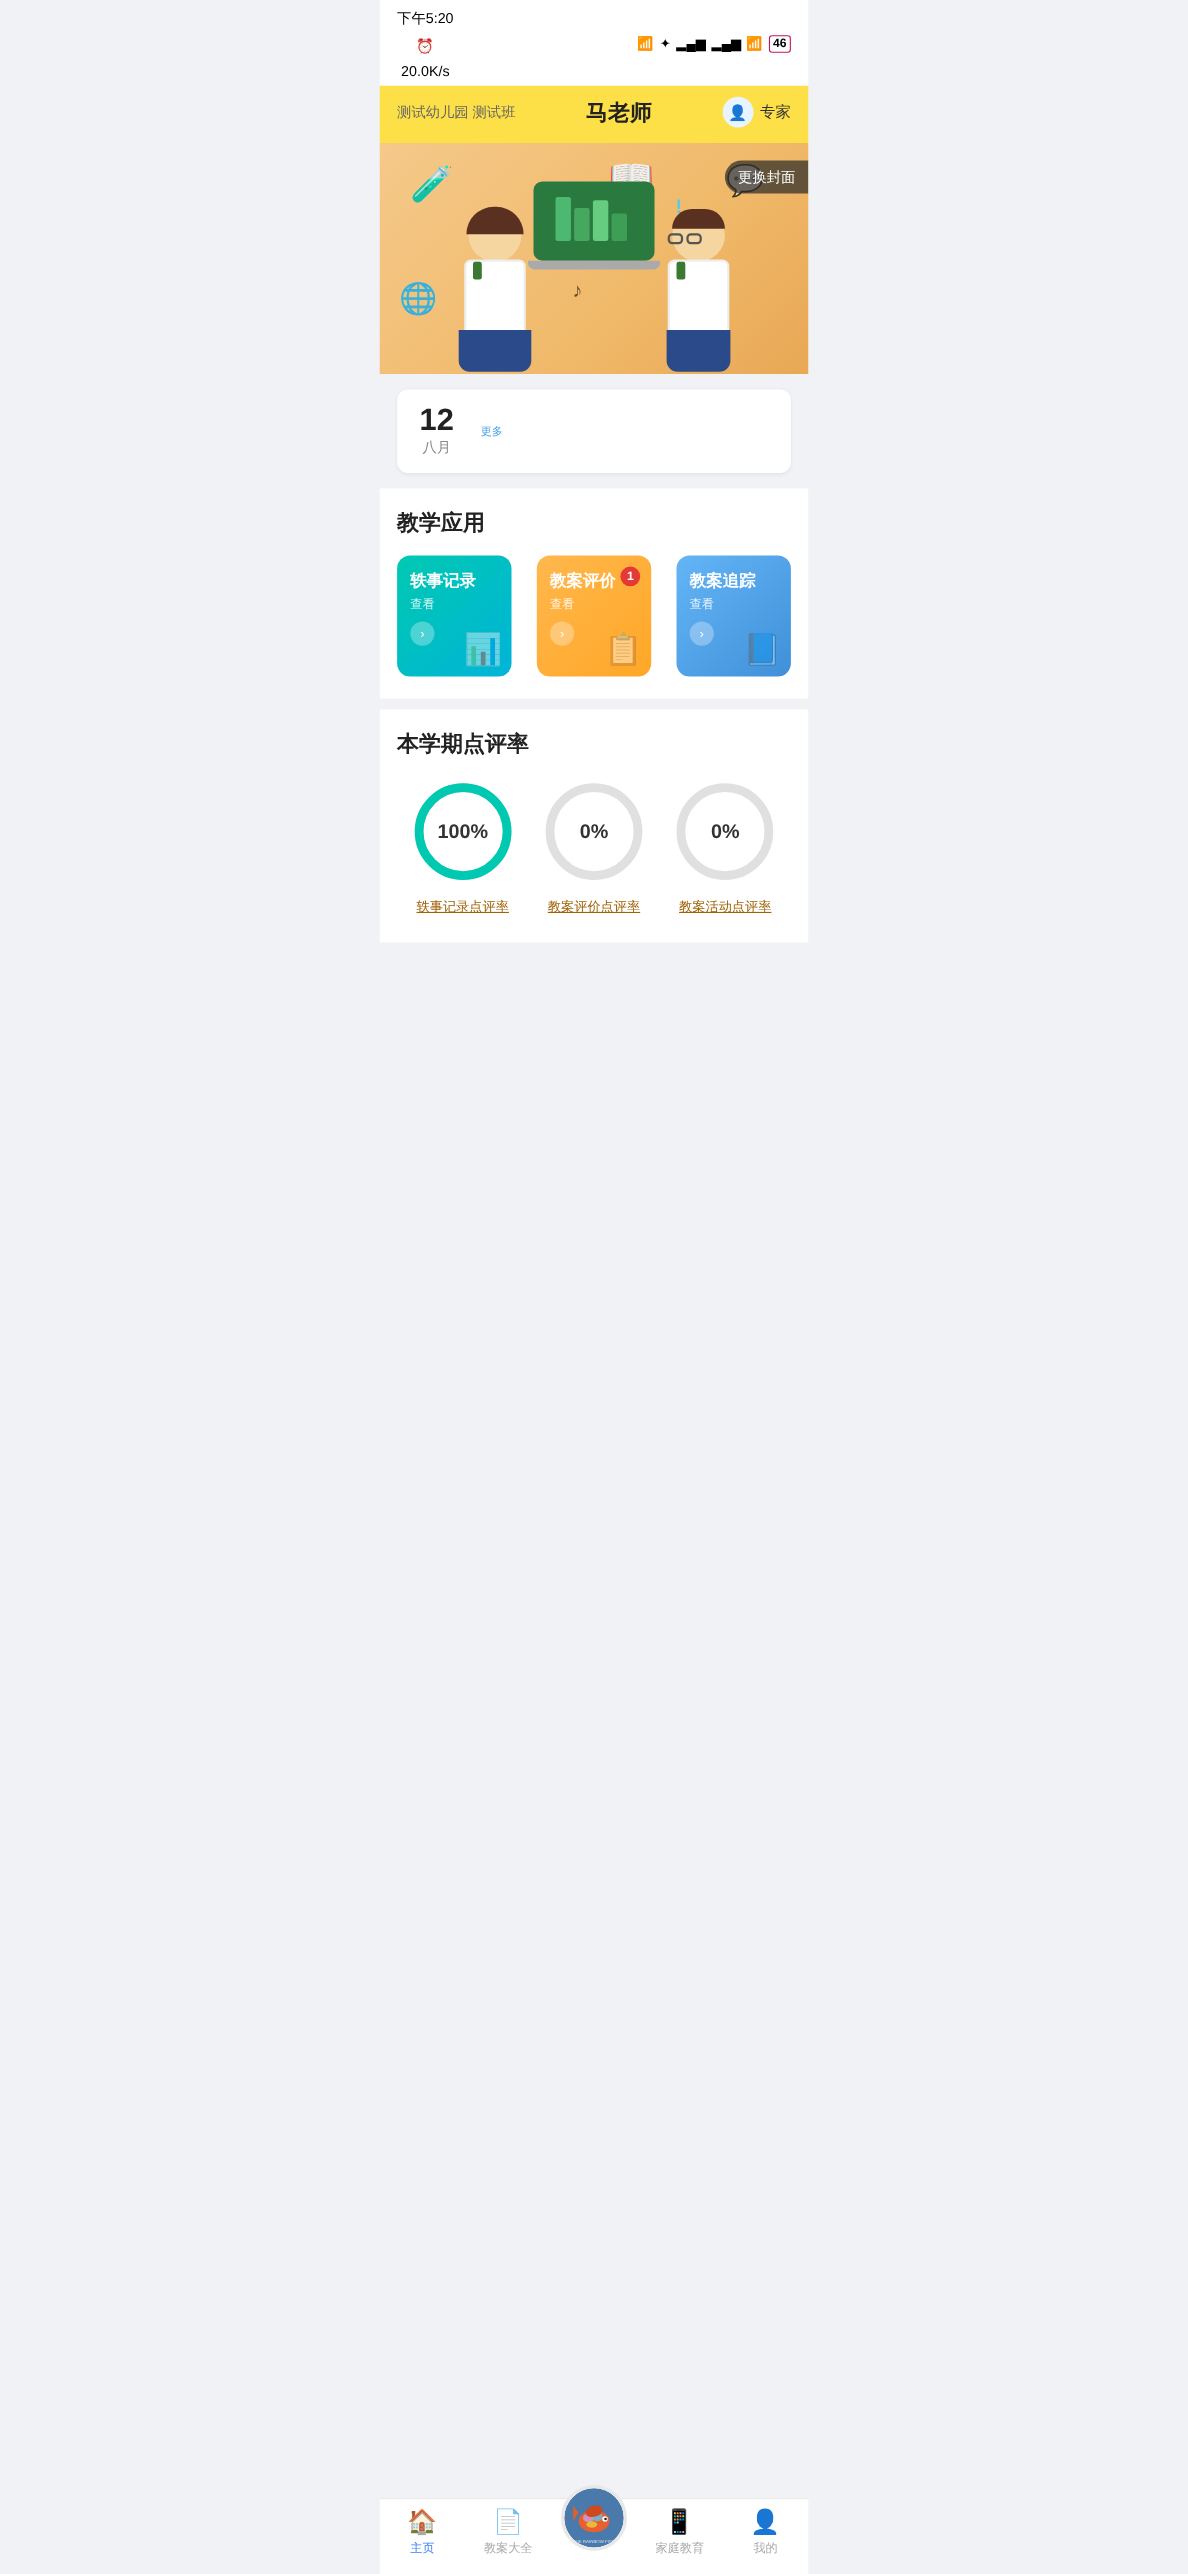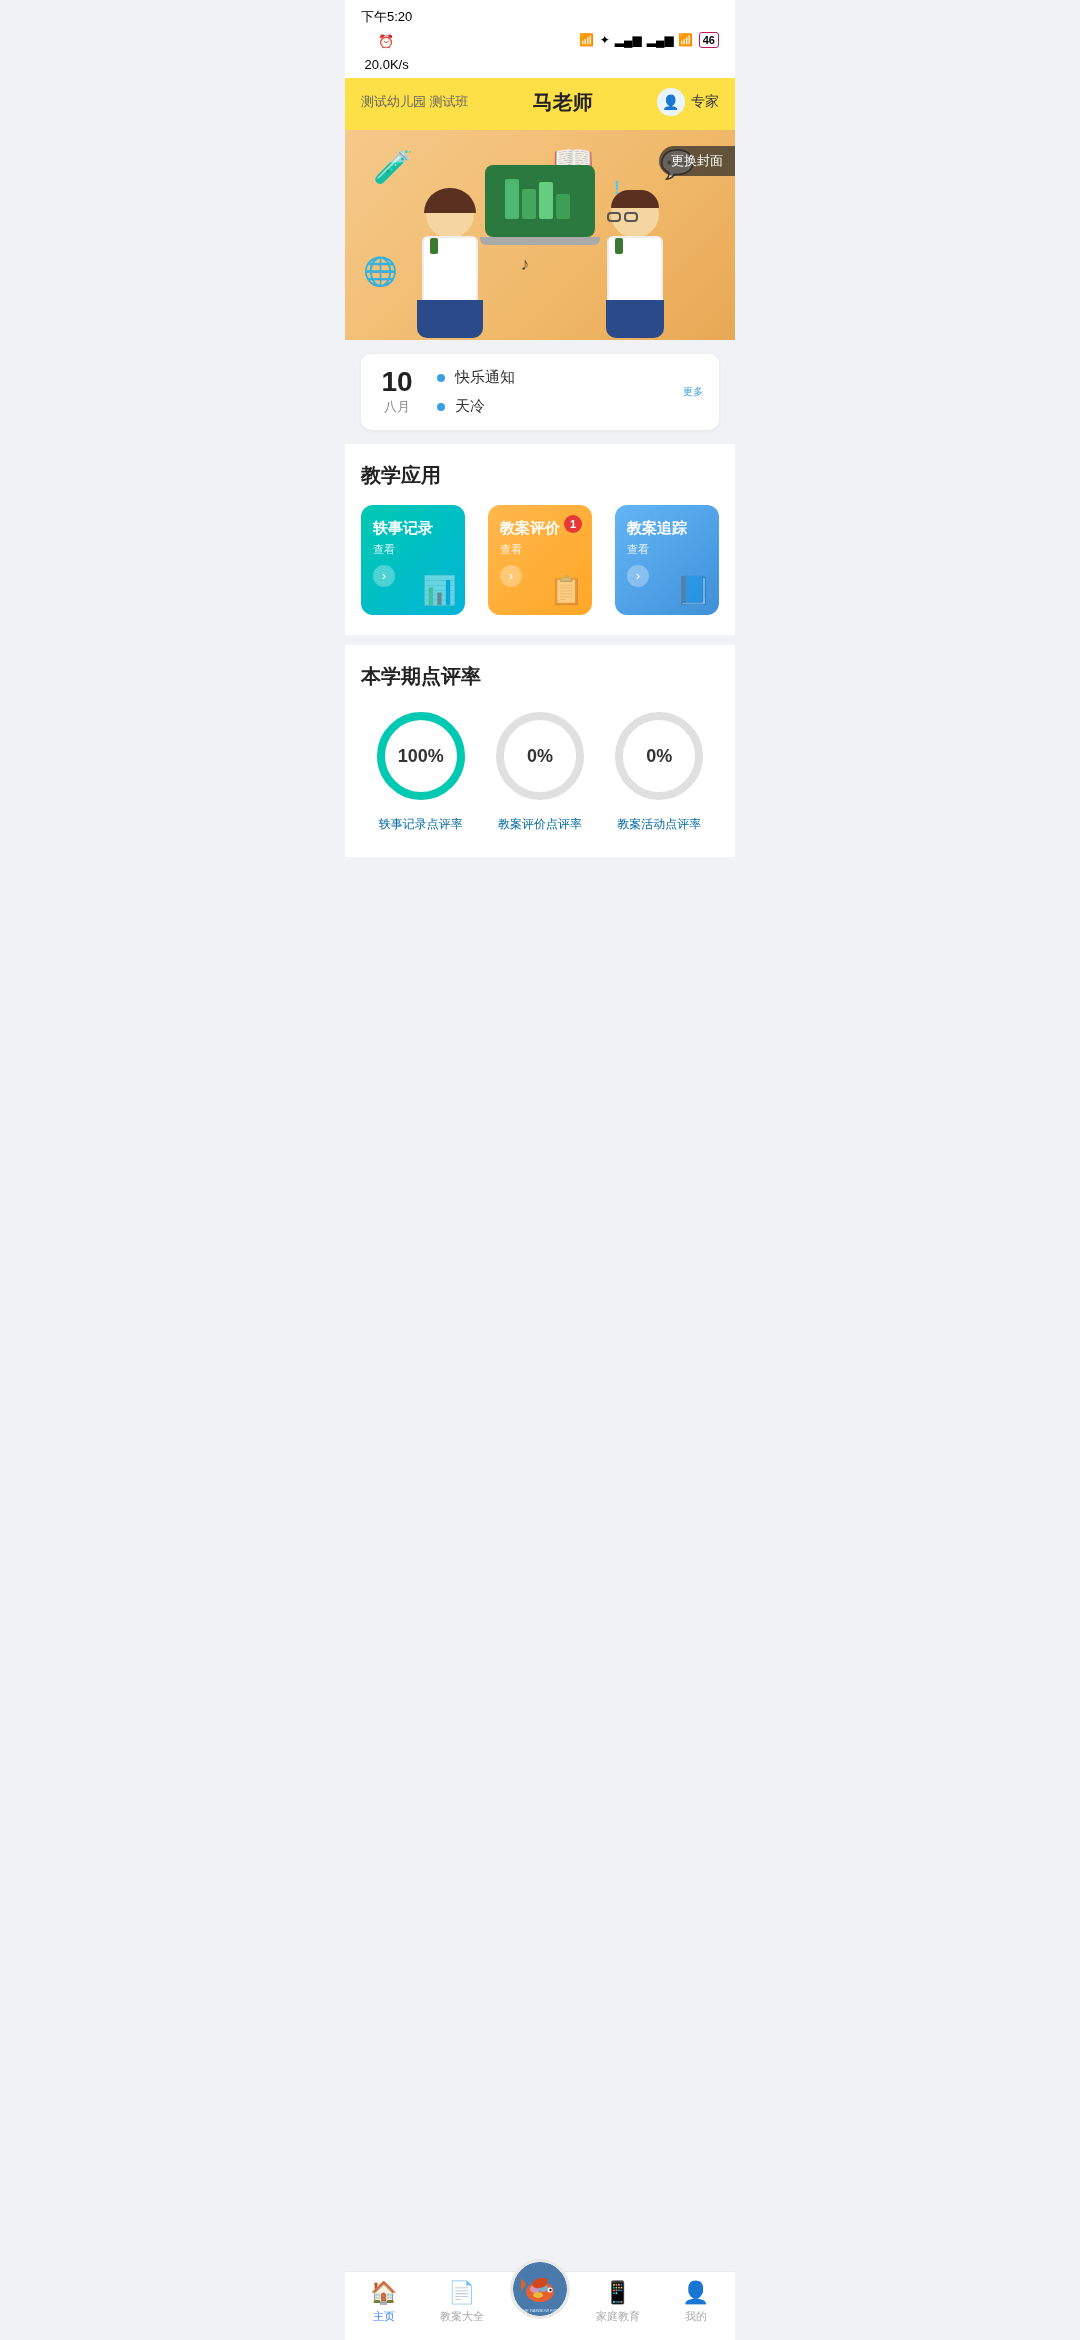--- a/index.html
+++ b/index.html
@@ -217,22 +217,23 @@
     .circle-text {
       position: absolute;
       top: 50%; left: 50%;
       transform: translate(-50%, -50%);
       font-size: 18px;
       font-weight: 700;
       color: #333;
     }
     .rating-label {
       font-size: 12px;
-      color: #0369a1;
+      color: #a16207;
       text-align: center;
+      text-decoration: underline;
     }
 
     
     .spacer { height: 120px; background: #f0f2f5; }
 
     
     .bottom-nav {
       position: fixed;
       bottom: 0;
       left: 50%;
@@ -361,32 +362,22 @@
       <div style="width:56px;height:72px;background:#fff;border-radius:6px;position:absolute;left:22px;top:56px;border:2px solid #eee;"></div>
       <div style="position:absolute;left:30px;top:58px;width:8px;height:16px;background:#3a7a30;border-radius:2px;"></div>
       <div style="width:58px;height:38px;background:#2a4a8a;border-radius:0 0 10px 10px;position:absolute;left:21px;top:120px;"></div>
     </div>
   </div>
   <div class="banner-change-btn">更换封面</div>
 </div>
 
 <div class="notice-card">
   <div class="notice-date">
-    <div class="notice-day">10</div>
+    <div class="notice-day">12</div>
     <div class="notice-month">八月</div>
-  </div>
-  <div class="notice-items">
-    <div class="notice-item">
-      <div class="notice-dot"></div>
-      <span>快乐通知</span>
-    </div>
-    <div class="notice-item">
-      <div class="notice-dot"></div>
-      <span>天冷</span>
-    </div>
   </div>
   <div class="notice-more">更多</div>
 </div>
 
 <div class="section">
   <div class="section-title">教学应用</div>
   <div class="app-cards">
 
     <div class="app-card app-card-teal">
       <div class="app-card-title">轶事记录</div>

